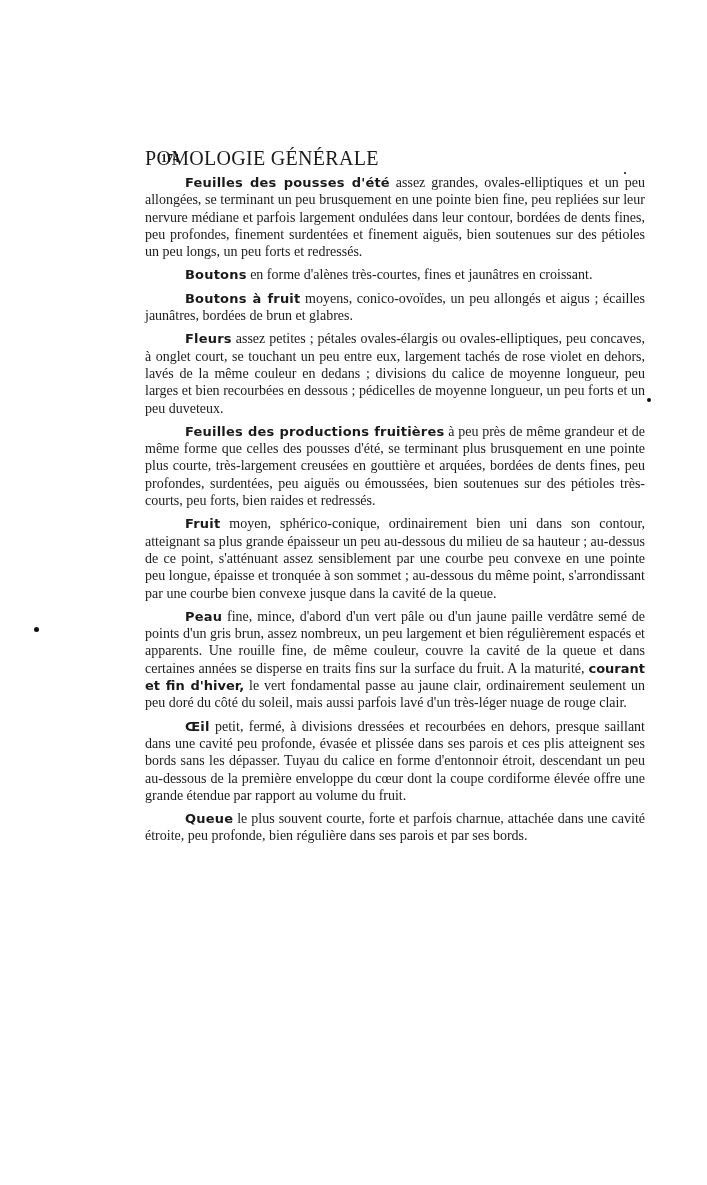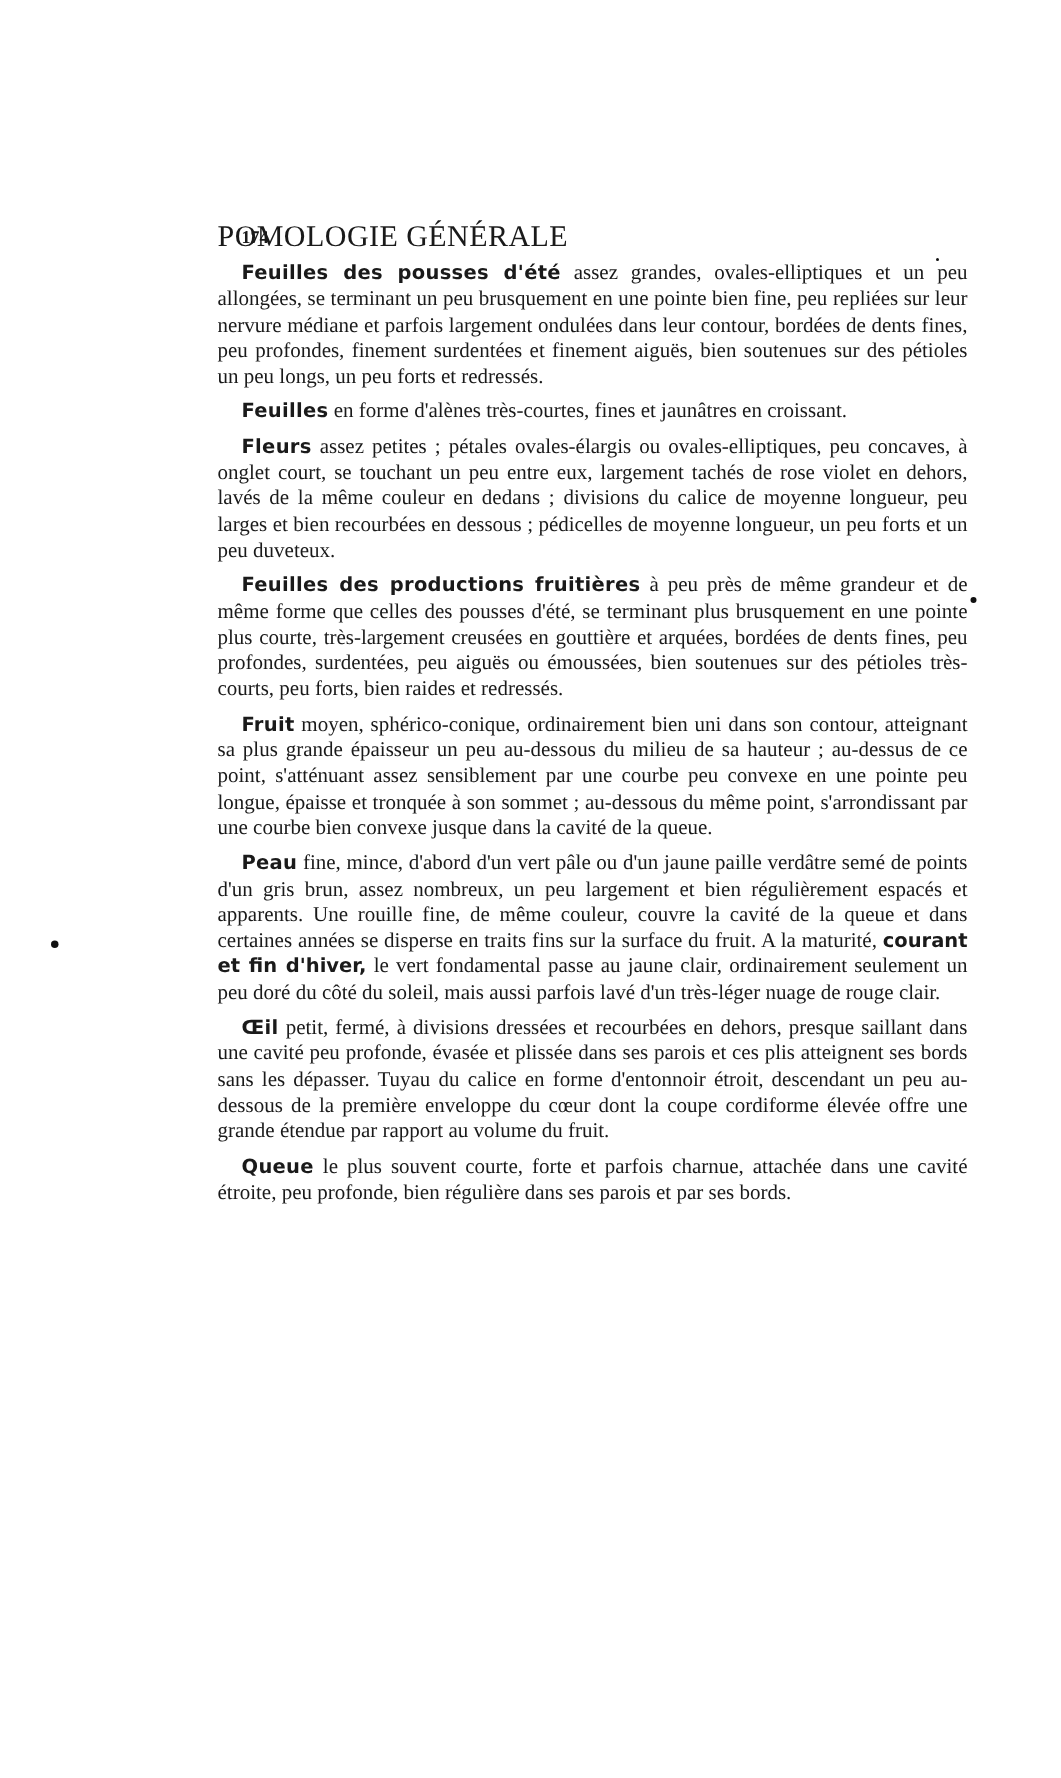--- a/index.html
+++ b/index.html
@@ -6,37 +6,38 @@
     body { width: 707px; height: 1185px; position: relative; overflow: hidden; }
     .page {
       position: absolute; left: 145px; top: 150px; width: 500px;
       font-family: "Liberation Serif", "DejaVu Serif", serif;
       color: #1a1a1a; font-size: 14px; line-height: 17.3px;
     }
     .running-head { position: relative; height: 20px; margin-bottom: 4px; }
     .page-number { position: absolute; left: 16px; top: 0; font-size: 12px; font-weight: bold; }
     .header-title { position: absolute; left: 0; right: 0; text-align: left; top: 0; font-size: 20px; letter-spacing: 0.3px; }
     .para { margin: 0 0 6px 0; text-indent: 16px; text-align: justify; }
-    .term { font-family: "DejaVu Sans", sans-serif; font-weight: bold; font-size: 13px; letter-spacing: 0.2px; }
+    .term { font-family: "DejaVu Sans", sans-serif; font-weight: bold; font-size: 13px; letter-spacing: 0.2px; margin-left: 24px; }
     .em-term { font-family: "DejaVu Sans", sans-serif; font-weight: bold; font-size: 13px; }
     .speck { position: absolute; background: #111; border-radius: 50%; }
   </style>
 </head>
 <body>
 
 <div class="page">
   <div class="running-head">
     <span class="page-number">174</span>
     <span class="header-title">POMOLOGIE GÉNÉRALE</span>
   </div>
 
   <p class="para"><span class="term">Feuilles des pousses d'été</span><span> assez grandes, ovales-elliptiques et un peu allongées, se terminant un peu brusquement en une pointe bien fine, peu repliées sur leur nervure médiane et parfois largement ondulées dans leur contour, bordées de dents fines, peu profondes, finement surdentées et finement aiguës, bien soutenues sur des pétioles un peu longs, un peu forts et redressés.</span></p>
 
-  <p class="para"><span class="term">Feuilles</span><span> en forme d'alènes très-courtes, fines et jaunâtres en croissant.</span></p>
+  <p class="para"><span class="term">Boutons</span><span> en forme d'alènes très-courtes, fines et jaunâtres en croissant.</span></p>
 
+  <p class="para"><span class="term">Boutons à fruit</span><span> moyens, conico-ovoïdes, un peu allongés et aigus ; écailles jaunâtres, bordées de brun et glabres.</span></p>
 
   <p class="para"><span class="term">Fleurs</span><span> assez petites ; pétales ovales-élargis ou ovales-elliptiques, peu concaves, à onglet court, se touchant un peu entre eux, largement tachés de rose violet en dehors, lavés de la même couleur en dedans ; divisions du calice de moyenne longueur, peu larges et bien recourbées en dessous ; pédicelles de moyenne longueur, un peu forts et un peu duveteux.</span></p>
 
   <p class="para"><span class="term">Feuilles des productions fruitières</span><span> à peu près de même grandeur et de même forme que celles des pousses d'été, se terminant plus brusquement en une pointe plus courte, très-largement creusées en gouttière et arquées, bordées de dents fines, peu profondes, surdentées, peu aiguës ou émoussées, bien soutenues sur des pétioles très-courts, peu forts, bien raides et redressés.</span></p>
 
 
   <p class="para"><span class="term">Fruit</span><span> moyen, sphérico-conique, ordinairement bien uni dans son contour, atteignant sa plus grande épaisseur un peu au-dessous du milieu de sa hauteur ; au-dessus de ce point, s'atténuant assez sensiblement par une courbe peu convexe en une pointe peu longue, épaisse et tronquée à son sommet ; au-dessous du même point, s'arrondissant par une courbe bien convexe jusque dans la cavité de la queue.</span></p>
 
   <p class="para"><span class="term">Peau</span><span> fine, mince, d'abord d'un vert pâle ou d'un jaune paille verdâtre semé de points d'un gris brun, assez nombreux, un peu largement et bien régulièrement espacés et apparents. Une rouille fine, de même couleur, couvre la cavité de la queue et dans certaines années se disperse en traits fins sur la surface du fruit. A la maturité, </span><span class="em-term">courant et fin d'hiver,</span><span> le vert fondamental passe au jaune clair, ordinairement seulement un peu doré du côté du soleil, mais aussi parfois lavé d'un très-léger nuage de rouge clair.</span></p>
 

